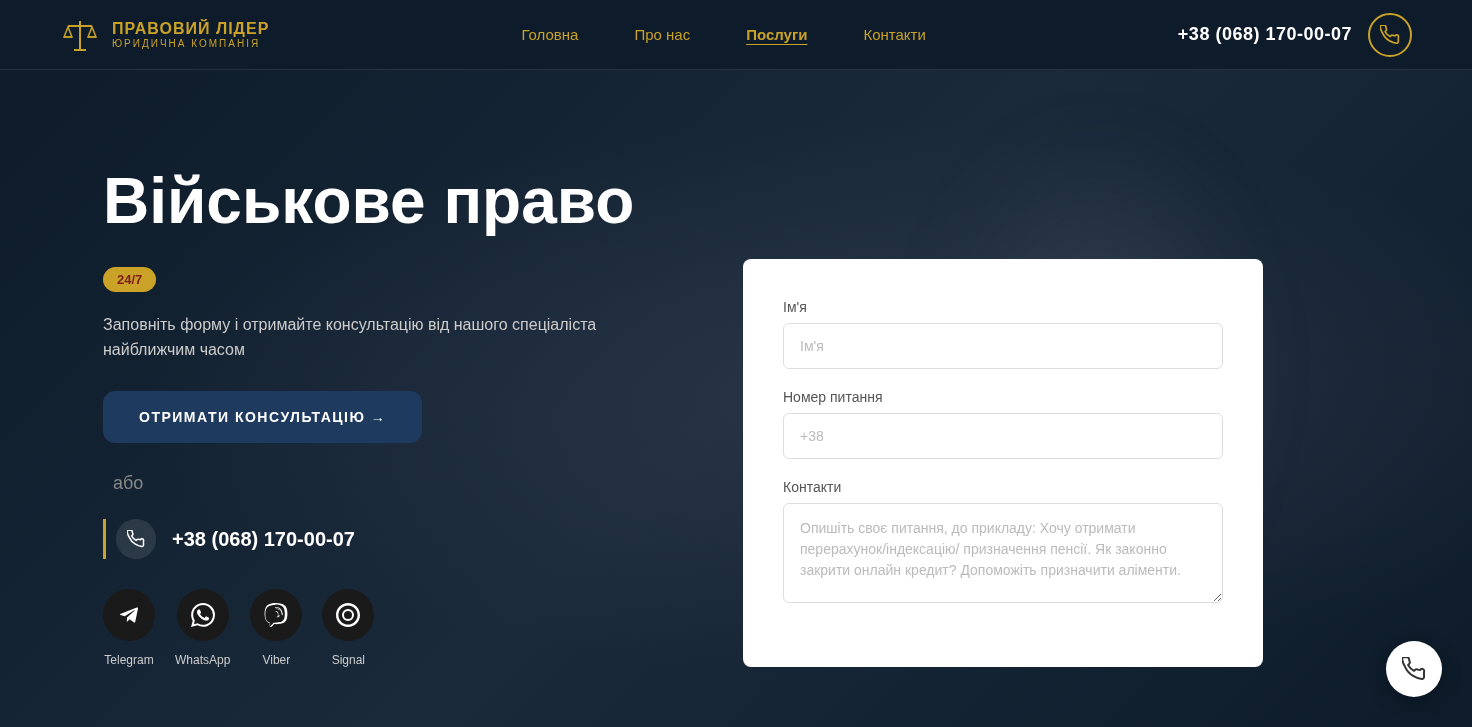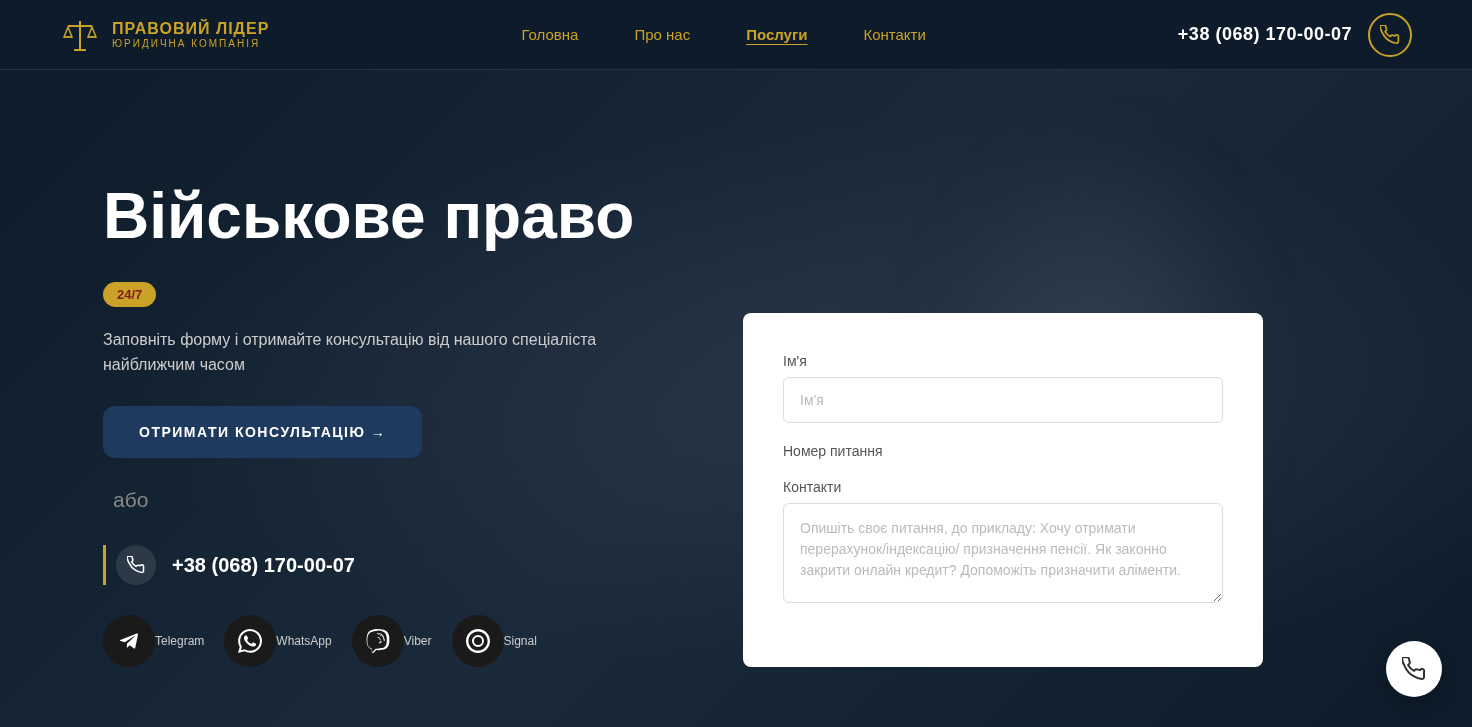--- a/index.html
+++ b/index.html
@@ -160,22 +160,22 @@
       text-transform: uppercase;
       cursor: pointer;
       border-radius: 12px;
       display: inline-flex;
       align-items: center;
       gap: 10px;
       margin-bottom: 30px;
     }
     .or-text {
       color: #888;
-      font-size: 21px;
-      margin-bottom: 33px;
+      font-size: 18px;
+      margin-bottom: 25px;
       margin-left: 10px;
     }
     .phone-row {
       display: flex;
       align-items: center;
       gap: 16px;
       margin-bottom: 30px;
       padding-left: 10px;
       border-left: 3px solid #c9a227;
     }
@@ -195,23 +195,23 @@
       color: #fff;
     }
     .social-row {
       display: flex;
       gap: 20px;
       align-items: flex-start;
       margin-top: 10px;
     }
     .social-item {
       display: flex;
-      flex-direction: row;
-      align-items: center;
-      gap: 0;
+      flex-direction: column;
+      align-items: center;
+      gap: 12px;
       cursor: pointer;
     }
     .social-circle {
       width: 52px;
       height: 52px;
       border-radius: 50%;
       background: #1a1a1a;
       display: flex;
       align-items: center;
       justify-content: center;
@@ -424,20 +424,21 @@
     </div>
 
     <div class="hero-right">
       <div class="form-card">
         <div class="form-group">
           <label class="form-label">Ім'я</label>
           <input class="form-input" type="text" placeholder="Ім'я" style="">
         </div>
         <div class="form-group">
           <label class="form-label">Номер питання</label>
+          <input class="form-input" type="tel" placeholder="+38" style="">
         </div>
         <div class="form-group">
           <label class="form-label">Контакти</label>
           <textarea class="form-textarea" placeholder="Опишіть своє питання, до прикладу: Хочу отримати перерахунок/індексацію/ призначення пенсії. Як законно закрити онлайн кредит? Допоможіть призначити аліменти." style=""></textarea>
         </div>
       </div>
     </div>
   </div>
 </section>
 

